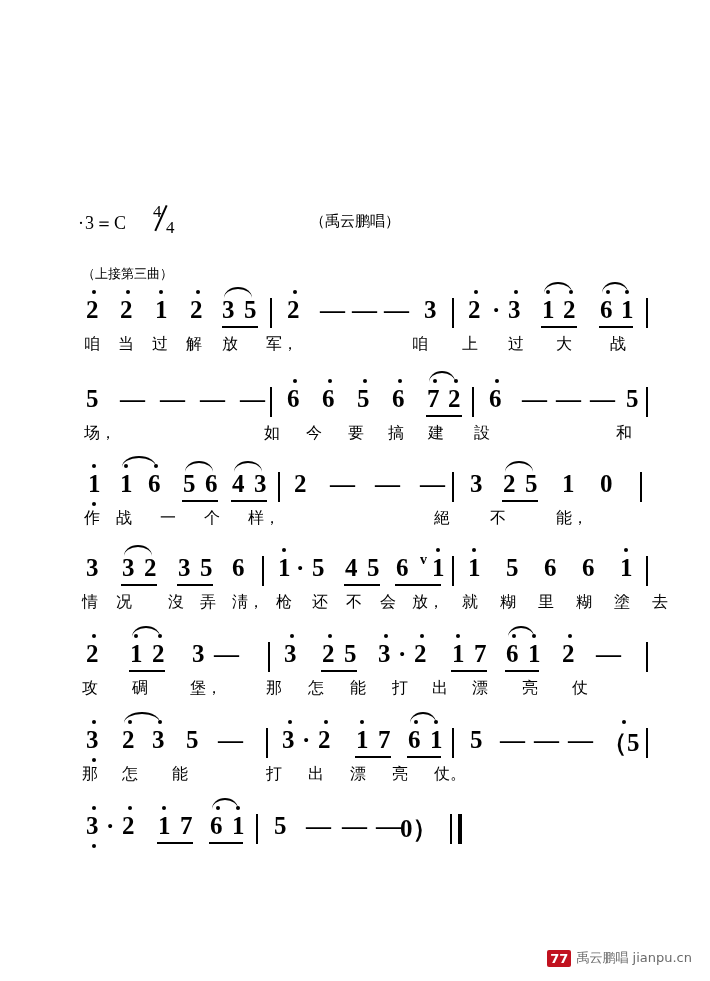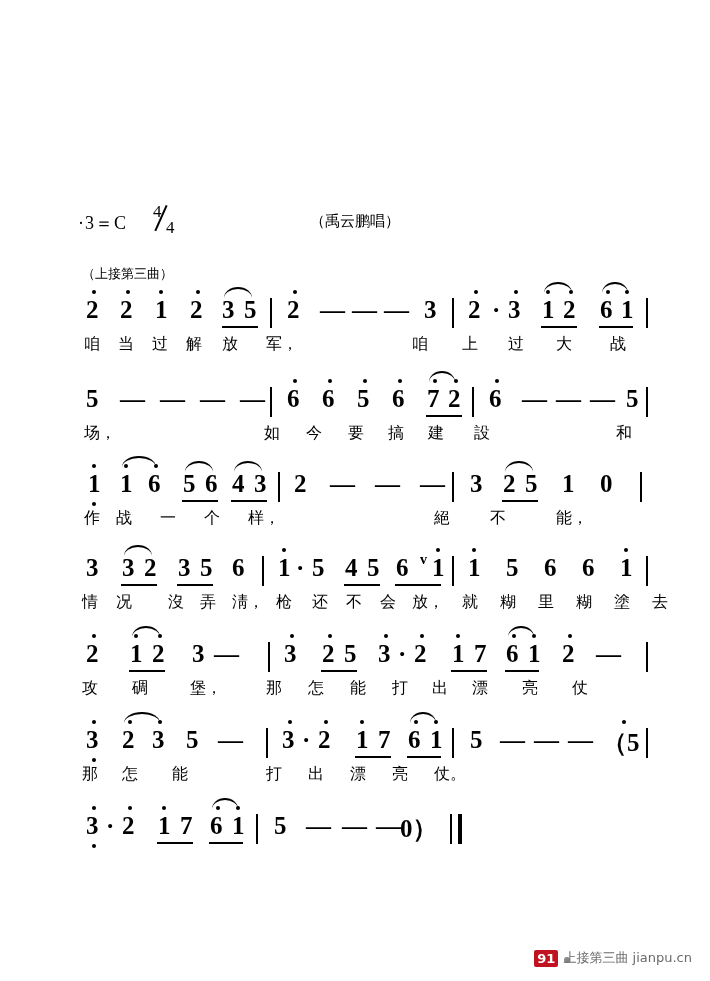--- a/index.html
+++ b/index.html
@@ -522,17 +522,17 @@
       <span class="dash" style="left:342px;top:0;">—</span>
       <span class="dash" style="left:376px;top:0;">—</span>
       <span class="num" style="left:400px;top:0;">0）</span>
       <span class="bar" style="left:450px;"></span>
       <span class="bar" style="left:458px;width:4px;"></span>
     </div>
   </div>
 
   <div class="footer-dot"></div>
   <div class="footer-mark">
-    <span class="logo">91</span>
-    <span>上接第三曲 jianpu.cn</span>
+    <span class="logo">77</span>
+    <span>禹云鹏唱 jianpu.cn</span>
   </div>
 
 </div>
 
 </body></html>

